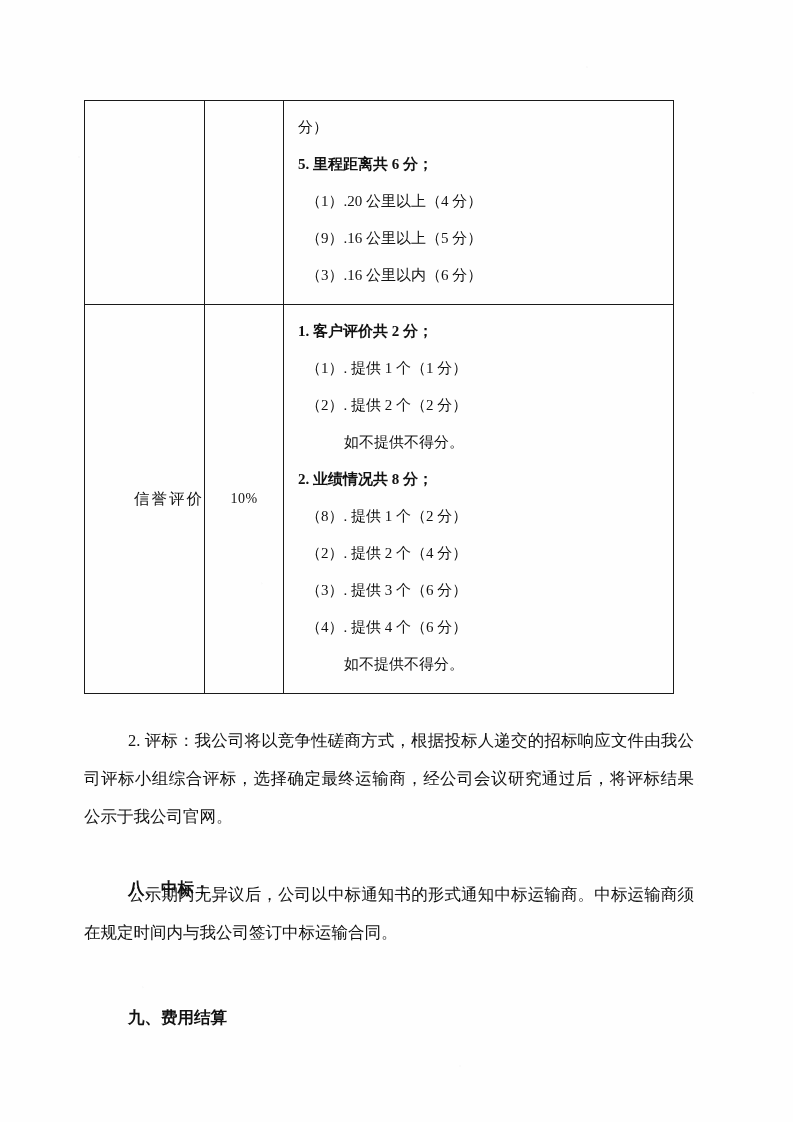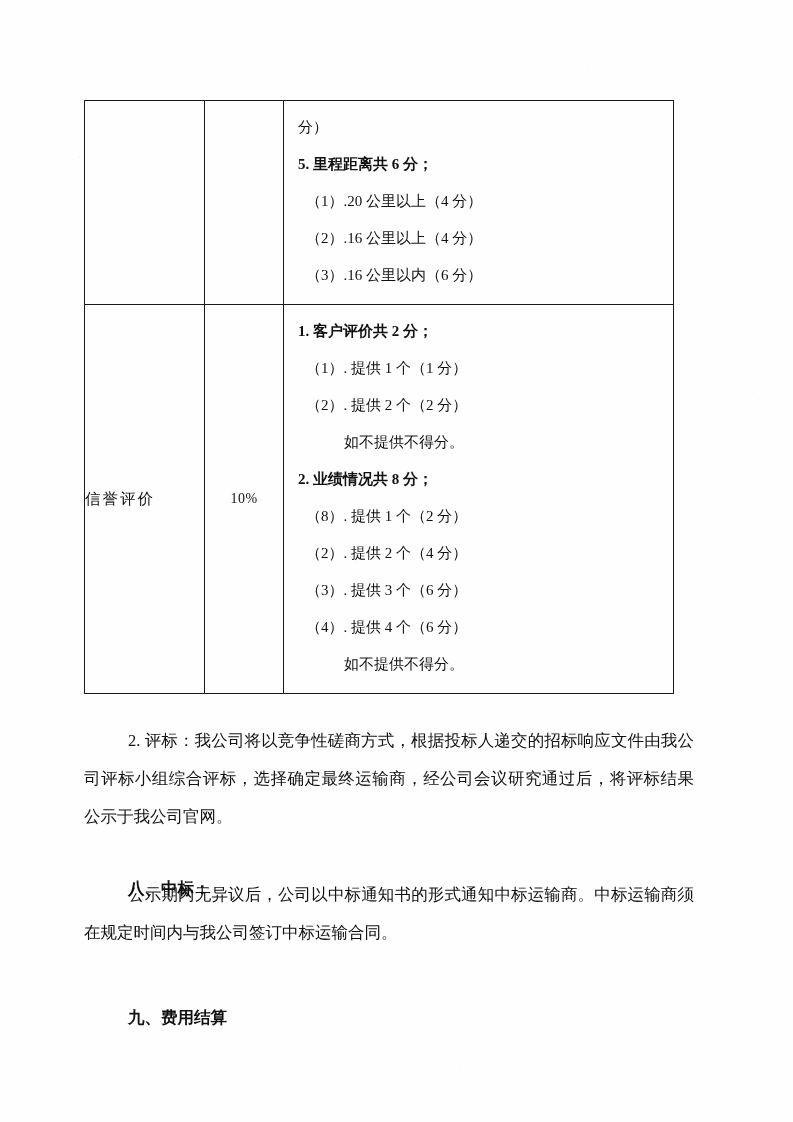--- a/index.html
+++ b/index.html
@@ -52,21 +52,21 @@
     top: 100px;
     width: 586px;
     border-collapse: collapse;
     table-layout: fixed;
   }
   table.score-table td {
     border: 1.3px solid #1a1a1a;
     vertical-align: middle;
     padding: 0;
   }
-  td.col-name { width: 119px; text-align: left; margin-top: 24px; }
+  td.col-name { width: 119px; text-align: right; margin-top: 24px; }
   td.col-weight { width: 78px; text-align: center; }
   td.col-detail { width: 389px; }
 
   .cell-name, .cell-weight {
     font-size: 15.5px;
     letter-spacing: 2px;
     color: #111;
   }
   .cell-weight { letter-spacing: 0.5px; font-size: 14px; }
 
@@ -122,21 +122,21 @@
             <div class="cell-name"></div>
           </td>
           <td class="col-weight">
             <div class="cell-weight"></div>
           </td>
           <td class="col-detail">
             <div class="detail">
               <div class="line">分）</div>
               <div class="line bold">5. 里程距离共 6 分；</div>
               <div class="line indent1">（1）.20 公里以上（4 分）</div>
-              <div class="line indent1">（2）.16 公里以上（4 分）</div>
+              <div class="line indent1">（9）.16 公里以上（5 分）</div>
               <div class="line indent1">（3）.16 公里以内（6 分）</div>
             </div>
           </td>
         </tr>
         <tr>
           <td class="col-name">
             <div class="cell-name">信誉评价</div>
           </td>
           <td class="col-weight">
             <div class="cell-weight">10%</div>

